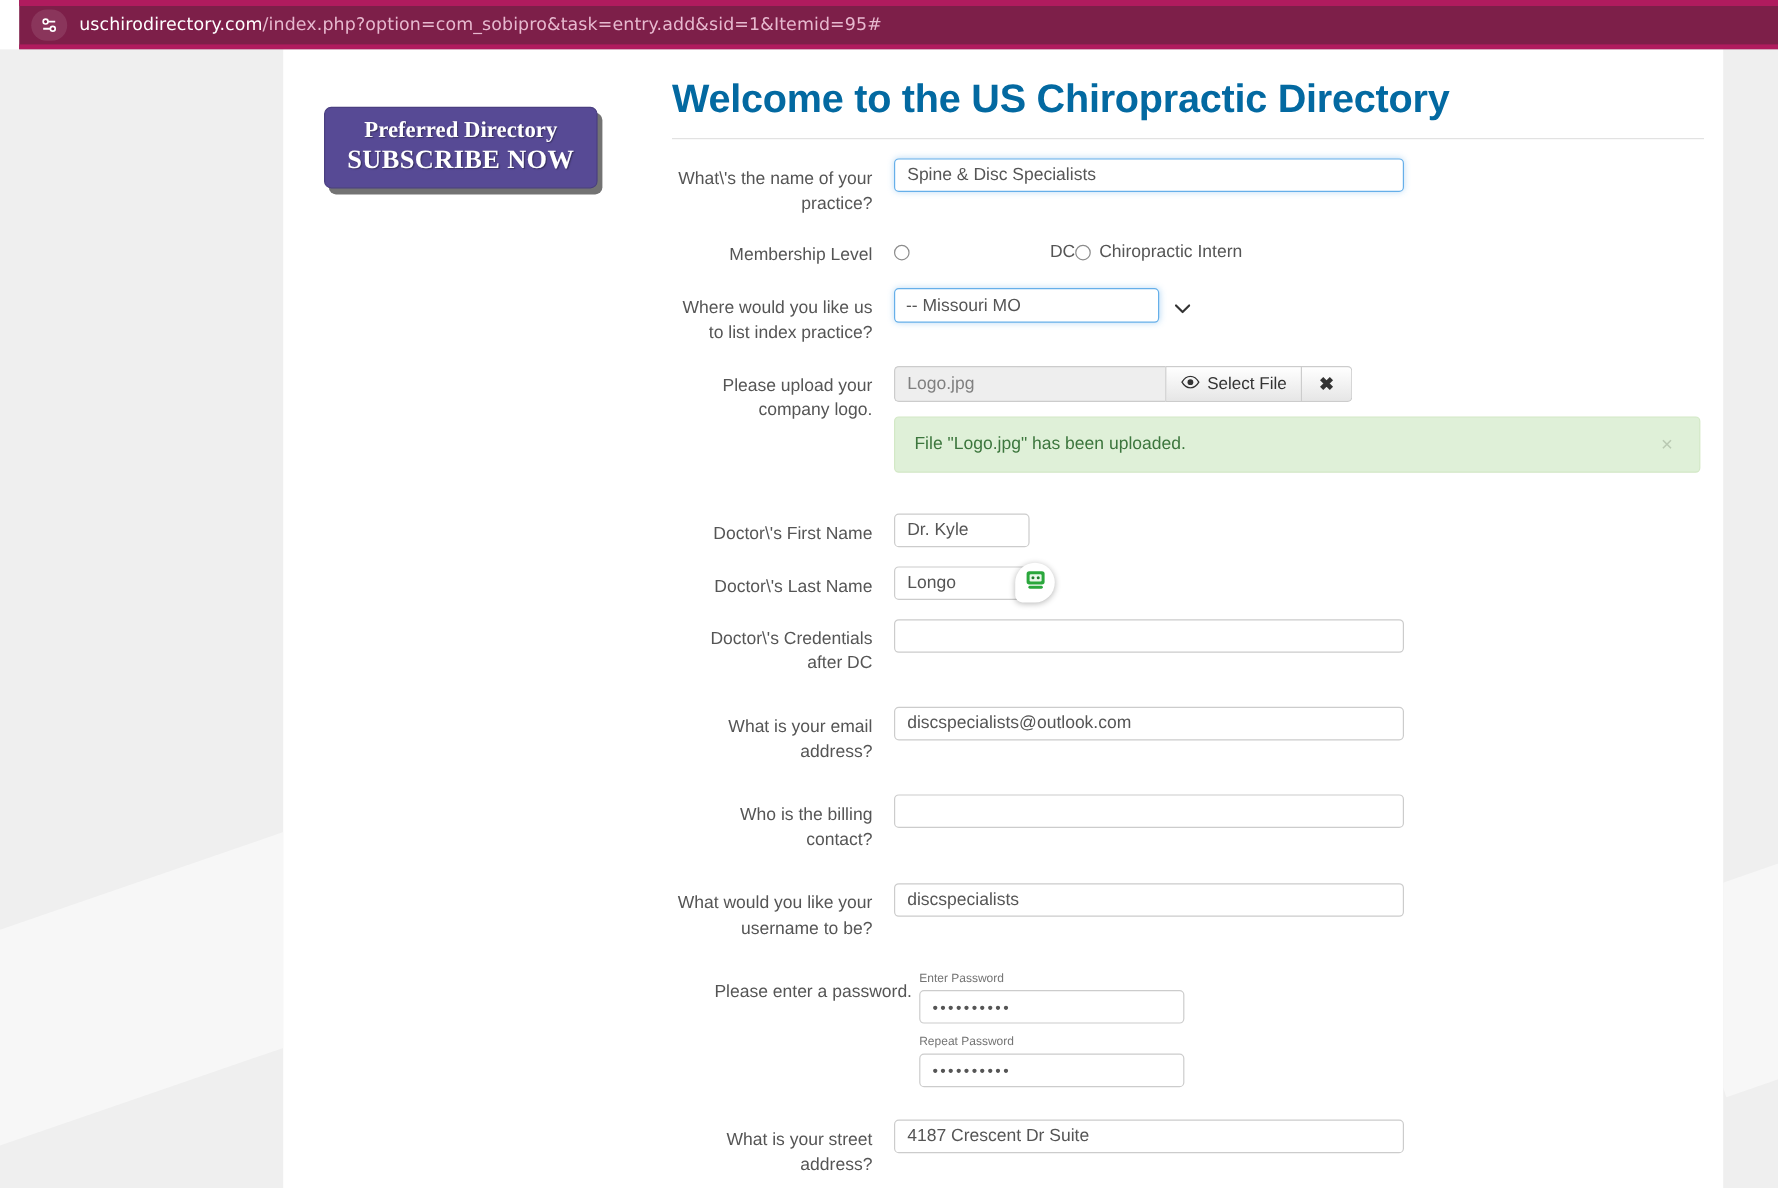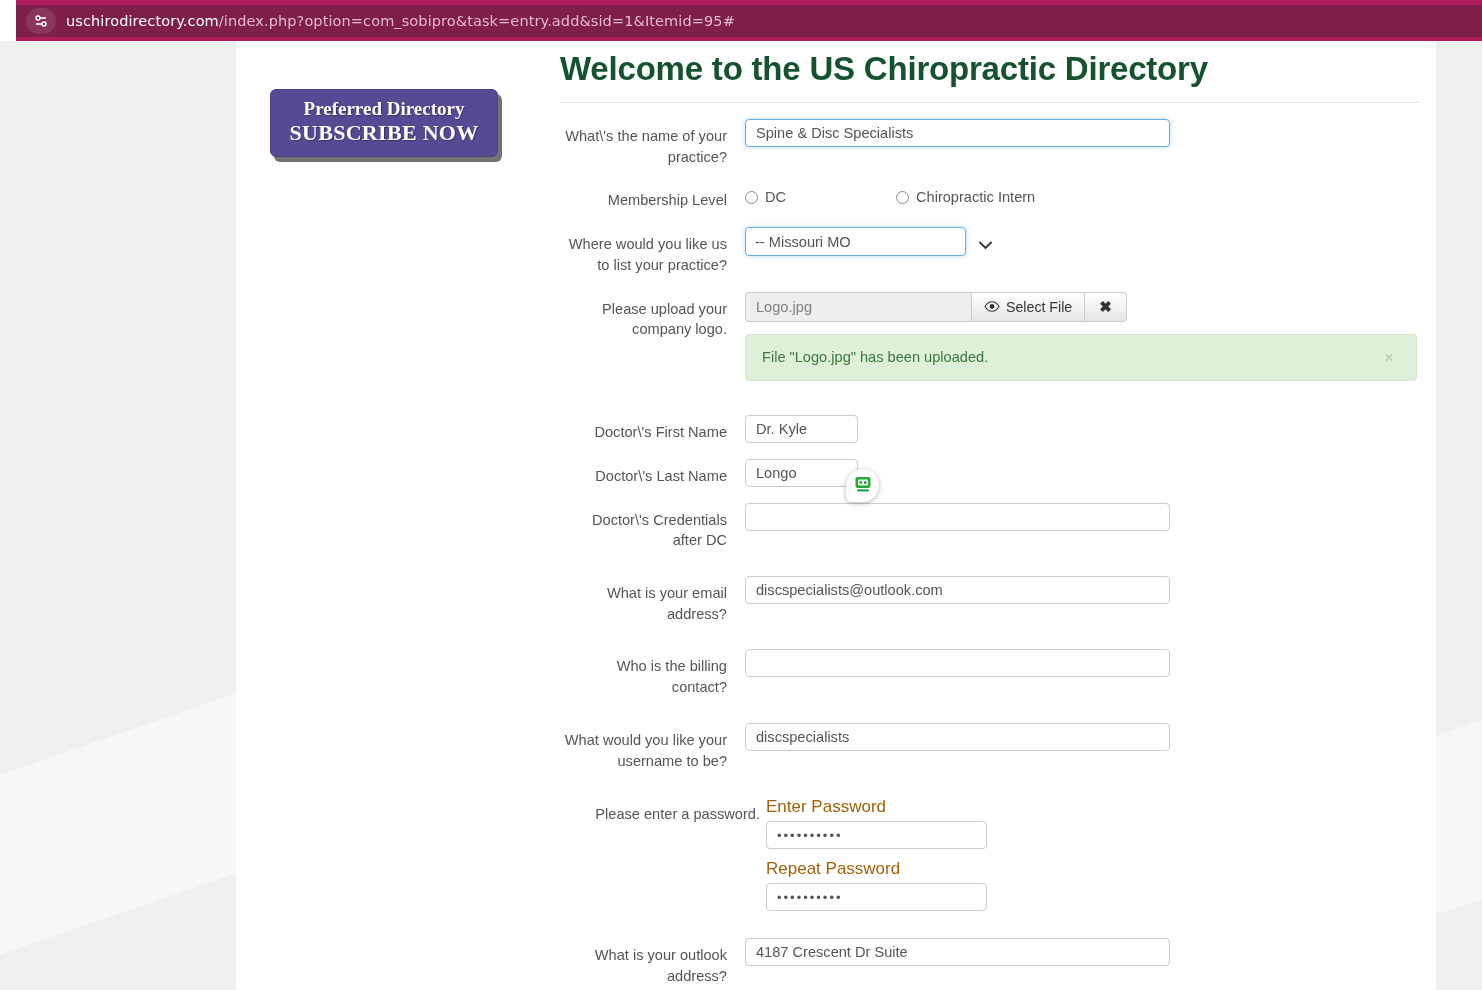--- a/index.html
+++ b/index.html
@@ -92,24 +92,24 @@
   #sub-line1 { font-size: 19px; font-weight: bold; display:block; }
   #sub-line2 { font-size: 22px; font-weight: bold; display:block; letter-spacing:.3px;}
 
   
   #form-wrap {
     position: absolute;
     left: 540px; top: 0;
     width: 900px;
   }
   #page-title {
-    margin: 9px 0 0 20px;
+    margin: 22px 0 0 20px;
     font-size: 33px;
     font-weight: bold;
-    color: #14532d;
+    color: #0369a1;
     letter-spacing: -.2px;
   }
   #title-rule {
     margin: 14px 20px 0 20px;
     height: 1px;
     background: #e2e2e2;
   }
 
   .form-row {
     display: flex;
@@ -142,21 +142,21 @@
   }
   input.txt::placeholder { color: #9a9a9a; }
   .w-full  { width: 425px; }
   .w-half  { width: 113px; }
   .w-pass  { width: 221px; }
   input.focused { border-color: #66afe9; box-shadow: 0 0 5px rgba(102,175,233,.45); }
 
   
   .radio-line { display: flex; align-items: center; padding-top: 6px; }
   .radio-item { display: flex; align-items: center; font-size: 14.6px; color: #555555; }
-  .radio-item:first-child { width: 151px; }
+  .radio-item:first-child { width: 151px; justify-content: space-between; }
   .radio-dot {
     width: 13px; height: 13px;
     border: 1px solid #8c8c8c;
     border-radius: 50%;
     background: #fff;
     margin-right: 7px;
     flex: 0 0 auto;
     cursor: pointer;
   }
 
@@ -242,22 +242,22 @@
     border-radius: 50% 50% 50% 6px;
     background: #ffffff;
     box-shadow: 0 1px 5px rgba(0,0,0,.30);
     display: flex; align-items: center; justify-content: center;
     z-index: 30;
     cursor: pointer;
   }
 
   
   .sub-label {
-    font-size: 17px;
-    color: #a16207;
+    font-size: 10px;
+    color: #737373;
     margin-bottom: 4px;
     margin-top: 0;
   }
   .sub-label.second { margin-top: 10px; }
   input.pass {
     letter-spacing: 2px;
     font-size: 13px;
   }
 </style>
 </head>
@@ -312,21 +312,21 @@
           </label>
           <label class="radio-item">
             <span class="radio-dot"></span>
             <span>Chiropractic Intern</span>
           </label>
         </div>
       </div>
     </div>
 
     <div class="form-row">
-      <div class="ctl-label">Where would you like us to list your practice?</div>
+      <div class="ctl-label">Where would you like us to list index practice?</div>
       <div class="ctl-field">
         <div class="sel-wrap">
           <select class="sel">
             <option>-- Missouri MO</option>
           </select>
           <span class="sel-chev">
             <svg width="13" height="9" viewBox="0 0 13 9">
                 <path d="M1 1.5 L6.5 7 L12 1.5" fill="none" stroke="#333" stroke-width="1.8" stroke-linecap="round" stroke-linejoin="round"></path>
               </svg>
           </span>
@@ -404,21 +404,21 @@
       <div class="ctl-label" style="width:206px;flex:0 0 206px;padding-right:6px;">Please enter a password.</div>
       <div class="ctl-field">
         <div class="sub-label">Enter Password</div>
         <input class="txt w-pass pass" type="text" value="••••••••••" style="">
         <div class="sub-label second">Repeat Password</div>
         <input class="txt w-pass pass" type="text" value="••••••••••" style="">
       </div>
     </div>
 
     <div class="form-row" style="margin-top:27px;">
-      <div class="ctl-label">What is your outlook address?</div>
+      <div class="ctl-label">What is your street address?</div>
       <div class="ctl-field">
         <input class="txt w-full" type="text" value="4187 Crescent Dr Suite" style="">
       </div>
     </div>
 
   </div>
 
   <div id="robot-badge">
     <span>
       <svg width="20" height="20" viewBox="0 0 20 20">

